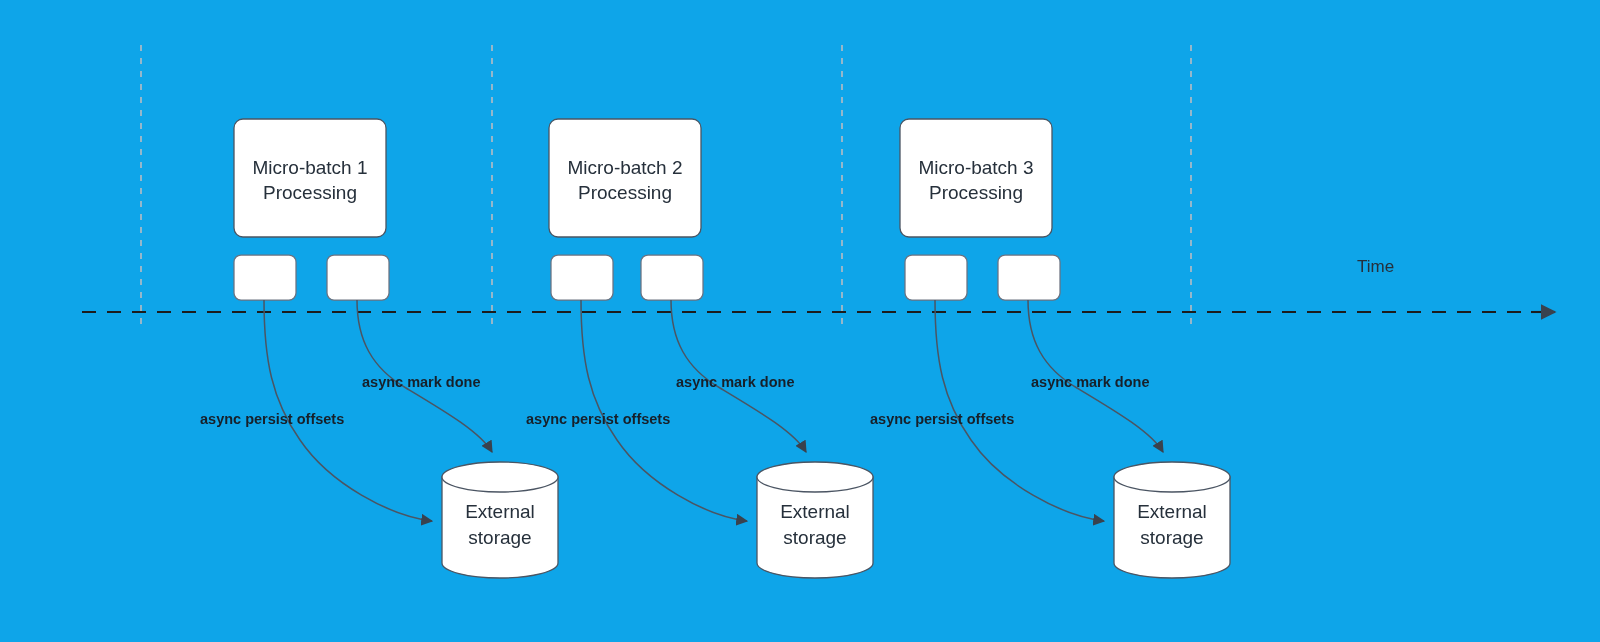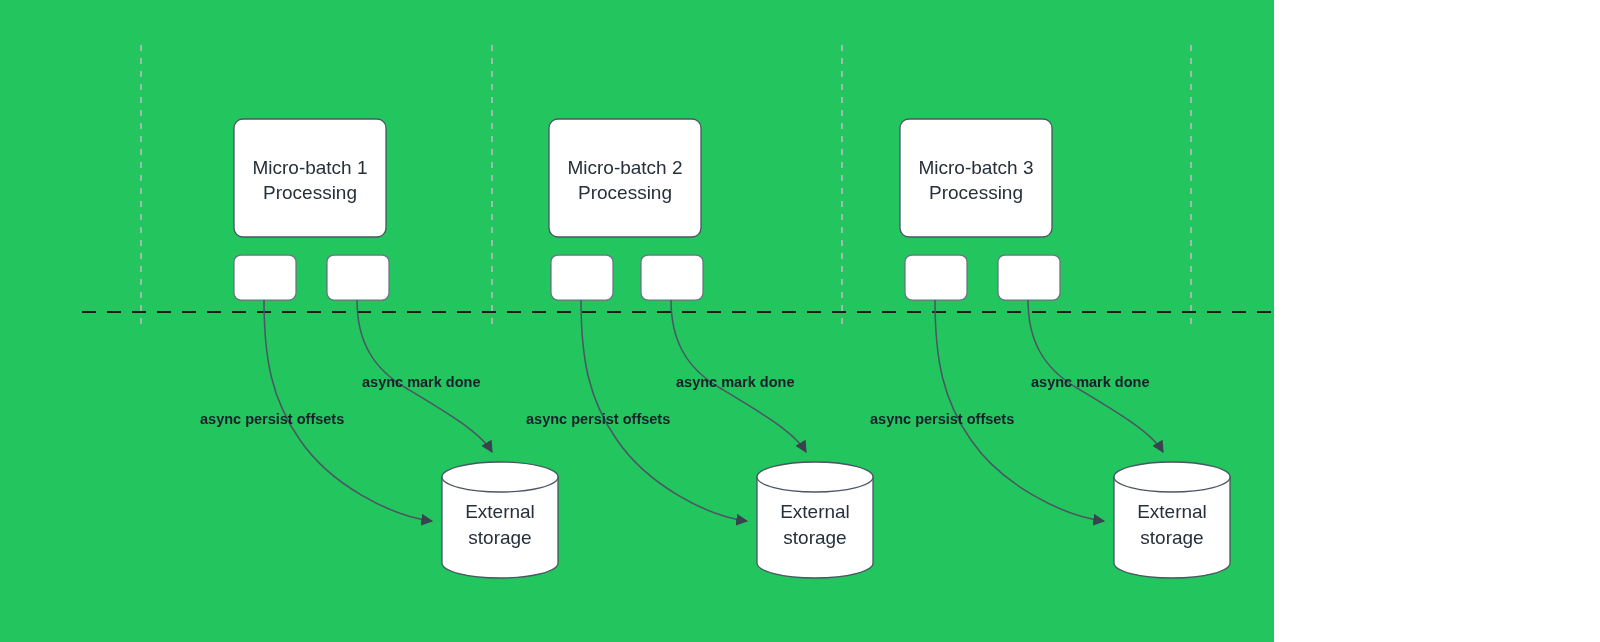--- a/index.html
+++ b/index.html
@@ -7,23 +7,23 @@
     margin: 0;
     padding: 0;
     background: #ffffff;
   }
   body {
     font-family: "Liberation Sans", sans-serif;
     color: #26303b;
   }
   #canvas {
     position: relative;
-    width: 1274px;
+    width: 1600px;
     height: 642px;
-    background: #22c55e;
+    background: #0ea5e9;
     overflow: hidden;
   }
   #diagram-svg {
     position: absolute;
     left: 0;
     top: 0;
     width: 1600px;
     height: 642px;
     display: block;
   }

